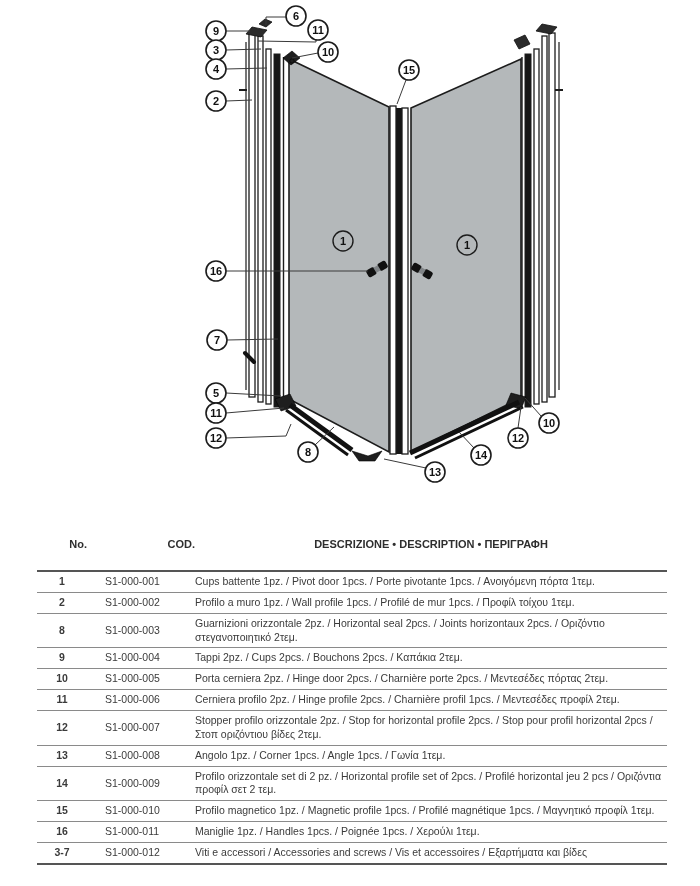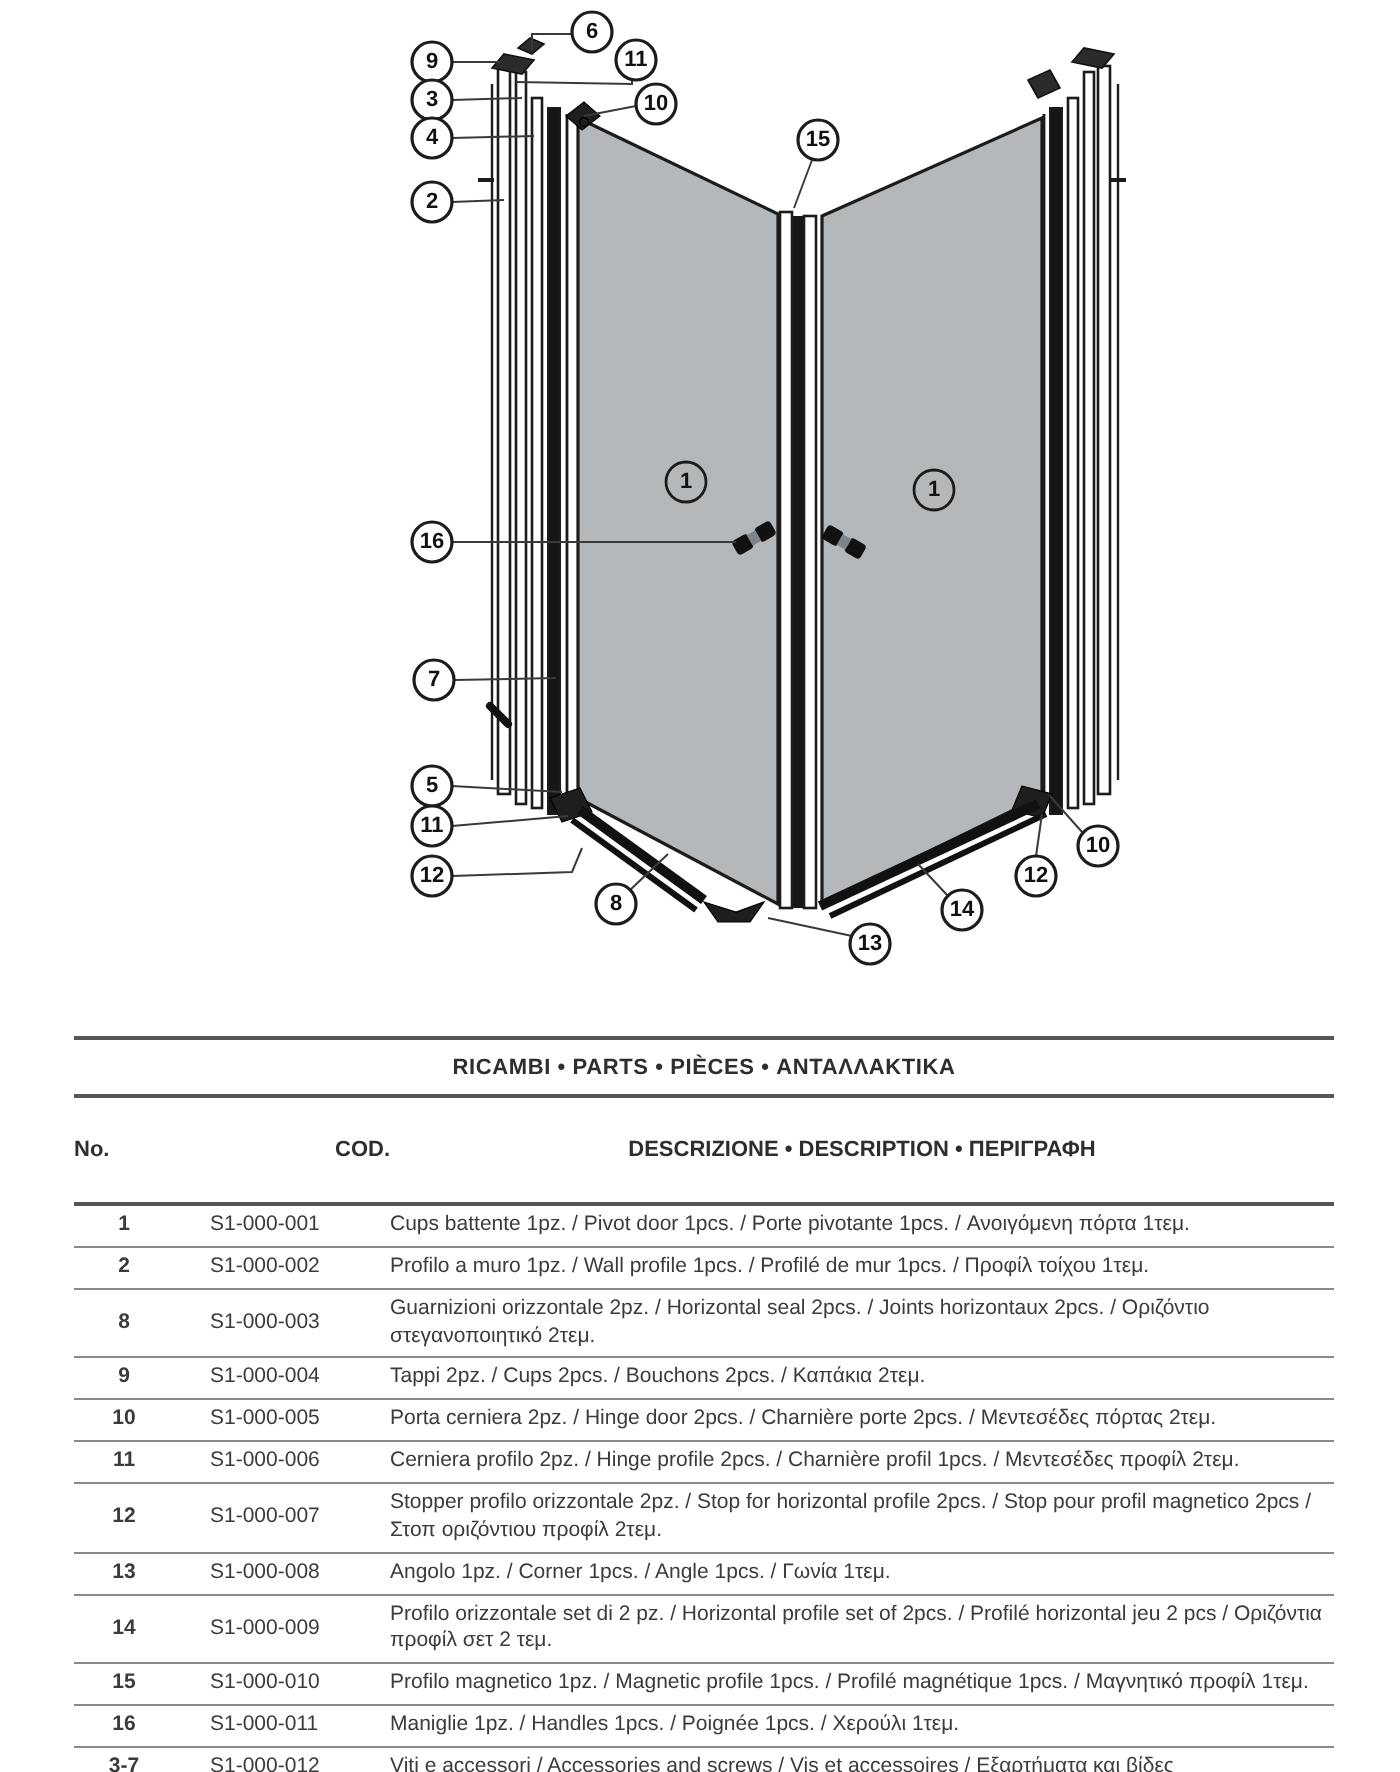--- a/index.html
+++ b/index.html
@@ -17,21 +17,21 @@
   .table-wrap{position:absolute;left:37px;top:518px;width:630px;}
   .title-row{
     border-top:2px solid #555;border-bottom:2px solid #555;
     height:27px;display:flex;align-items:center;justify-content:center;
     font-size:11px;font-weight:bold;color:#2e2e2e;letter-spacing:.3px;
   }
   table.parts{border-collapse:collapse;width:100%;table-layout:fixed;}
   table.parts col.c-no{width:50px;}
   table.parts col.c-cod{width:108px;}
   thead th{font-size:11px;font-weight:bold;color:#2e2e2e;height:52px;vertical-align:middle;padding:0;}
-  thead th.h-no{text-align:left;}
+  thead th.h-no{text-align:right;}
   thead th.h-cod{text-align:right;padding-left:18px;}
   thead th.h-desc{text-align:center;}
   thead tr{border-bottom:2px solid #555;}
   tbody tr{border-bottom:1px solid #8a8a8a;}
   tbody tr:last-child{border-bottom:2px solid #555;}
   tbody td{font-size:10.5px;color:#3b3b3b;padding:3px 0 3px 0;line-height:1.32;vertical-align:middle;}
   td.no{text-align:center;font-weight:bold;}
   td.cod{padding-left:18px;}
   td.desc{padding-right:6px;}
 </style>
@@ -207,21 +207,20 @@
           <g>
             <polyline points="541,416 525,398" class="leader"></polyline>
             <circle cx="549" cy="423" r="10" class="callout-circle"></circle>
             <text x="549" y="423" text-anchor="middle" dominant-baseline="central" class="callout-text">10</text>
           </g>
         </g>
     </svg>
   </div>
 
   <div class="table-wrap">
-    <div class="title-row">RICAMBI • PARTS • PIÈCES • ΑΝΤΑΛΛΑΚΤΙΚΑ</div>
     <table class="parts">
       <colgroup>
           <col class="c-no">
           <col class="c-cod">
           <col class="c-desc">
         </colgroup>
       <thead>
         <tr>
           <th class="h-no">No.</th>
           <th class="h-cod">COD.</th>
@@ -255,21 +254,21 @@
             <td class="desc">Porta cerniera 2pz. / Hinge door 2pcs. / Charnière porte 2pcs. / Μεντεσέδες πόρτας 2τεμ.</td>
           </tr>
           <tr>
             <td class="no">11</td>
             <td class="cod">S1-000-006</td>
             <td class="desc">Cerniera profilo 2pz. / Hinge profile 2pcs. / Charnière profil 1pcs. / Μεντεσέδες προφίλ 2τεμ.</td>
           </tr>
           <tr>
             <td class="no">12</td>
             <td class="cod">S1-000-007</td>
-            <td class="desc">Stopper profilo orizzontale 2pz. / Stop for horizontal profile 2pcs. / Stop pour profil magnetico 2pcs / Στοπ οριζόντιου προφίλ 2τεμ.</td>
+            <td class="desc">Stopper profilo orizzontale 2pz. / Stop for horizontal profile 2pcs. / Stop pour profil horizontal 2pcs / Στοπ οριζόντιου βίδες 2τεμ.</td>
           </tr>
           <tr>
             <td class="no">13</td>
             <td class="cod">S1-000-008</td>
             <td class="desc">Angolo 1pz. / Corner 1pcs. / Angle 1pcs. / Γωνία 1τεμ.</td>
           </tr>
           <tr>
             <td class="no">14</td>
             <td class="cod">S1-000-009</td>
             <td class="desc">Profilo orizzontale set di 2 pz. / Horizontal profile set of 2pcs. / Profilé horizontal jeu 2 pcs / Οριζόντια προφίλ σετ 2 τεμ.</td>

